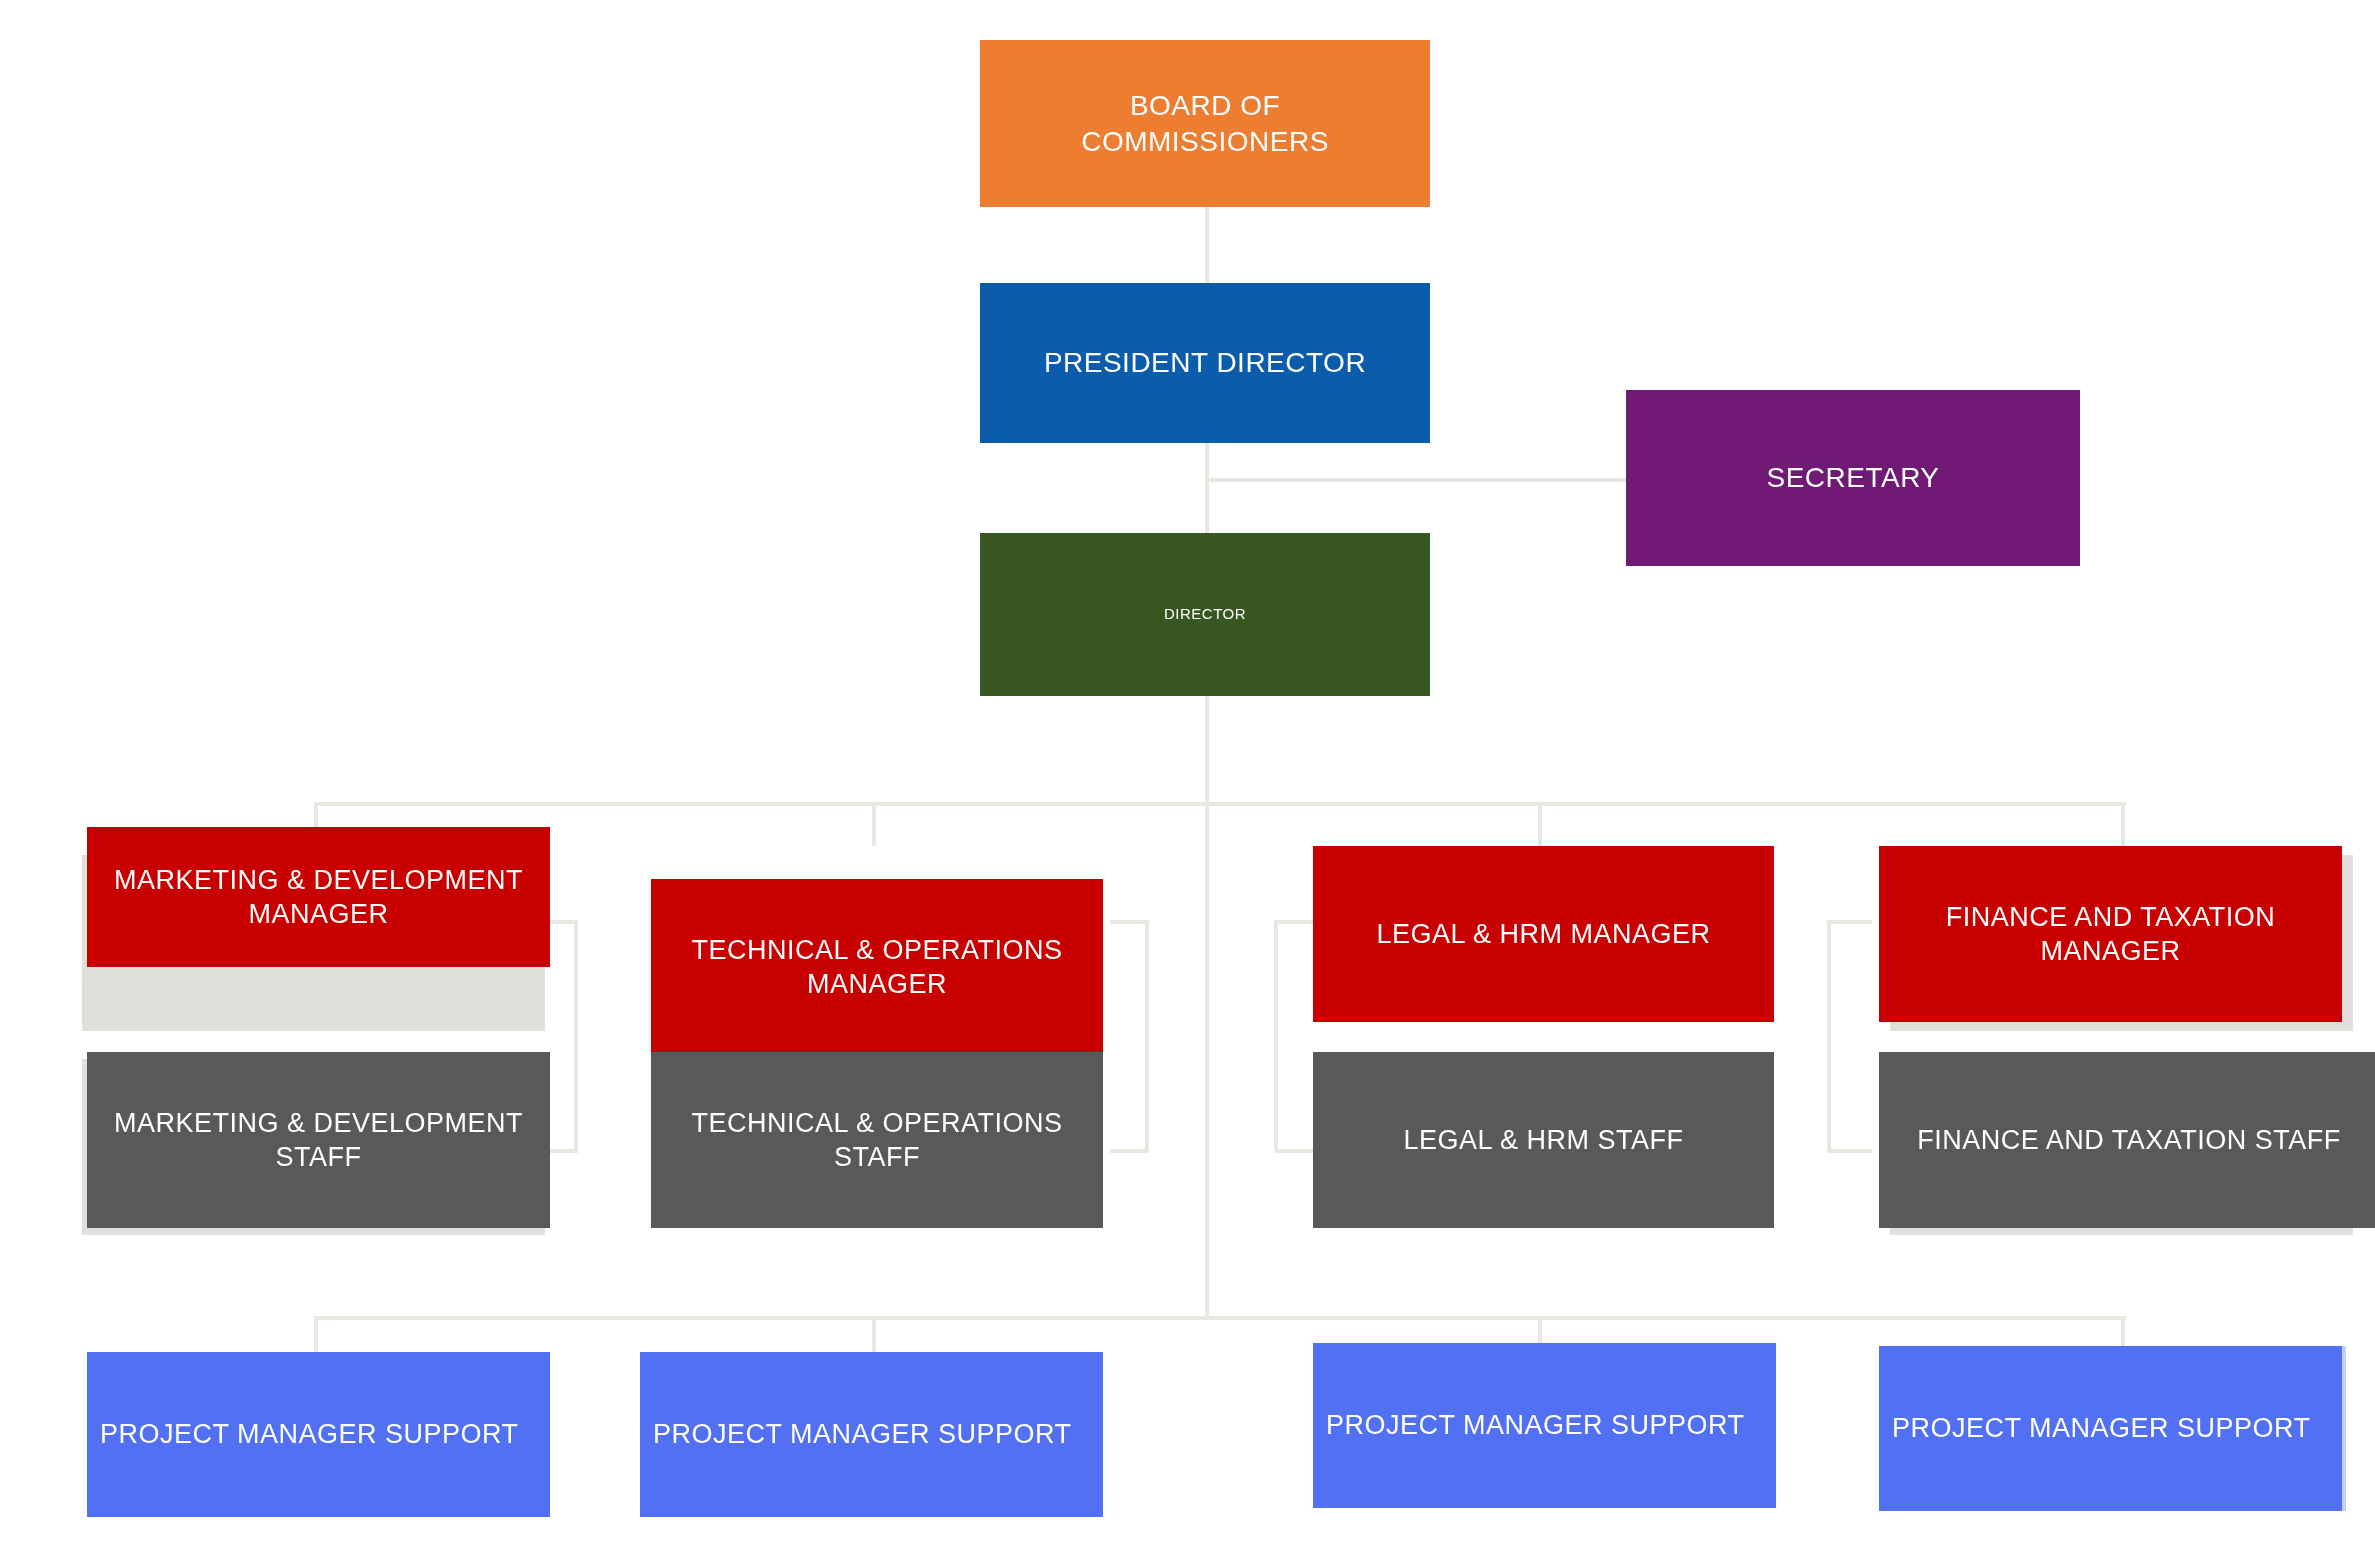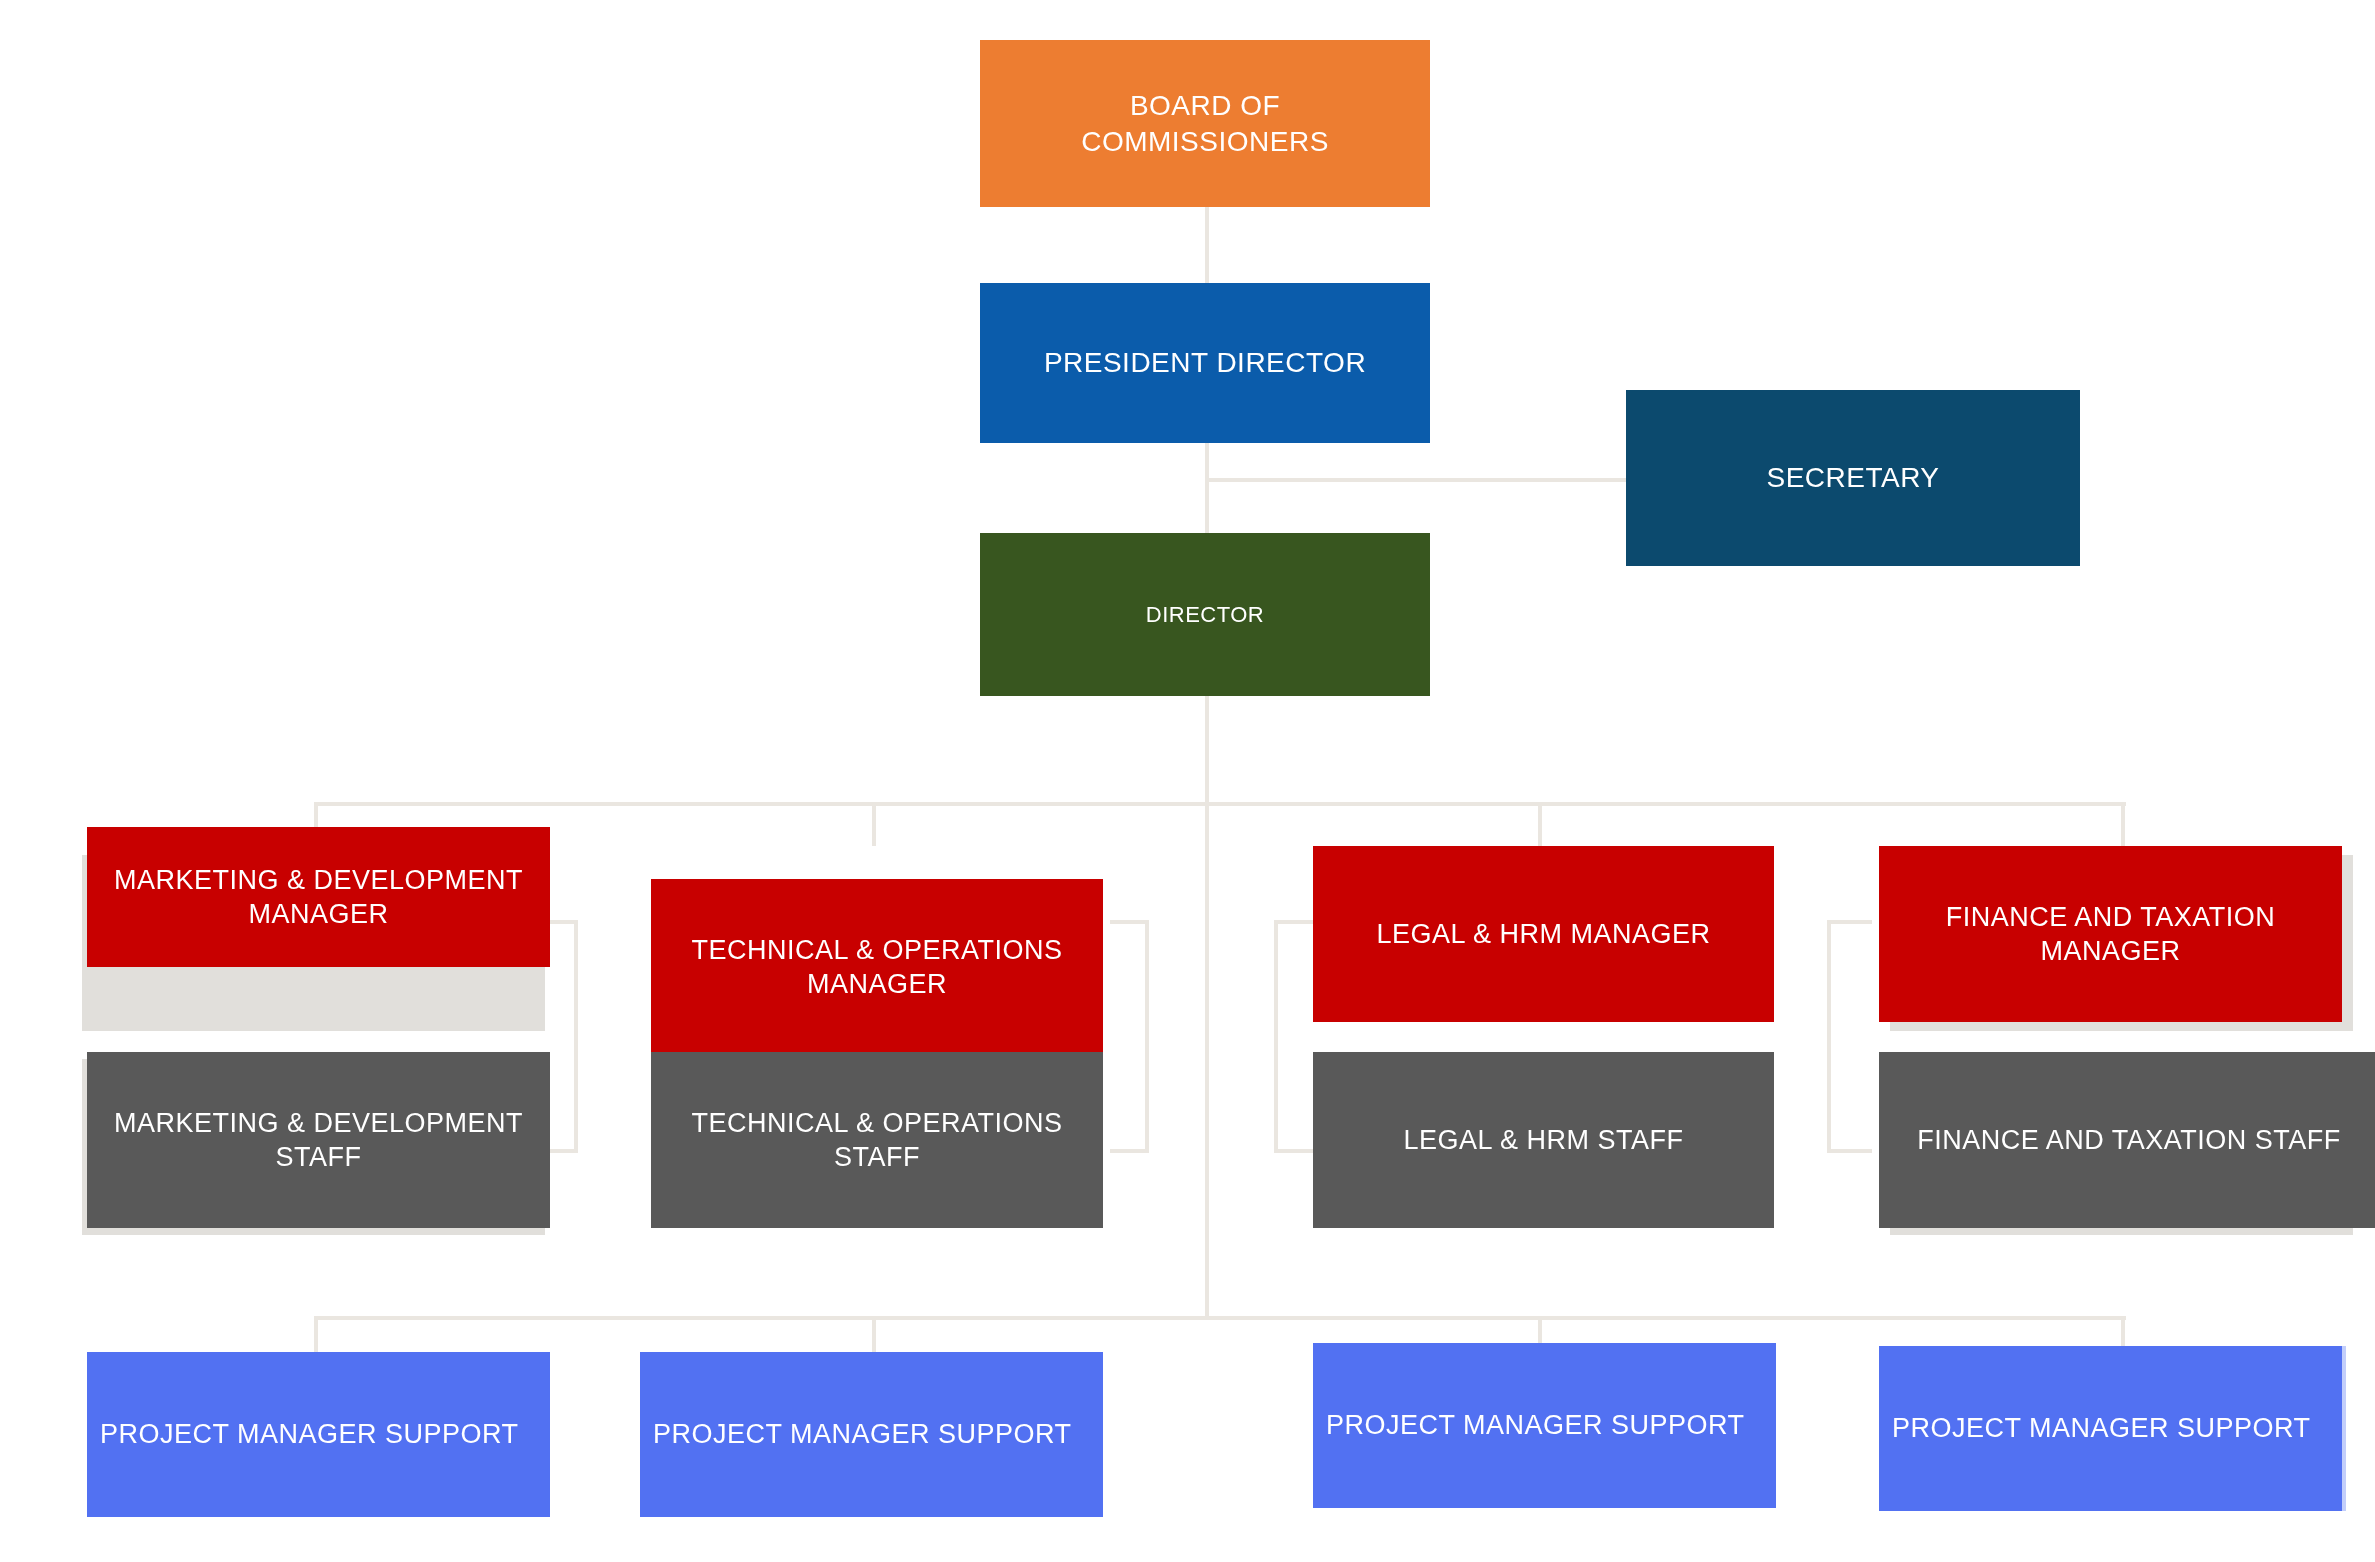--- a/index.html
+++ b/index.html
@@ -15,30 +15,30 @@
 
   .shadow{position:absolute;z-index:3;}
 
   .conn{position:absolute;background:#eae6e0;z-index:1;}
   .conn.v{width:3.7px;}
   .conn.h{height:3.7px;}
 
   .c-orange{background:#ed7d31;}
   .c-blue{background:#0b5cab;}
   .c-green{background:#38561f;}
-  .c-yellow{background:#0c4a6e;}
+  .c-yellow{background:#701a75;}
   .c-red{background:#c80000;}
   .c-gray{background:#595959;}
   .c-indigo{background:#5271f2;}
   .c-indigo-ghost{background:#8fa6f7;opacity:.55;}
   .c-shadow{background:#c9c4bd;opacity:.55;}
 
   .fs-head{font-size:28px;}
   .fs-mid{font-size:28px;}
-  .fs-small{font-size:22px;}
+  .fs-small{font-size:15px;}
   .fs-box{font-size:27px;}
 </style>
 </head>
 <body>
 
 <div id="canvas">
 
   <div class="conn v" style="left:1205px;top:198px;height:80px;"></div>
 
   <div class="conn v" style="left:1205px;top:435px;height:94px;"></div>

